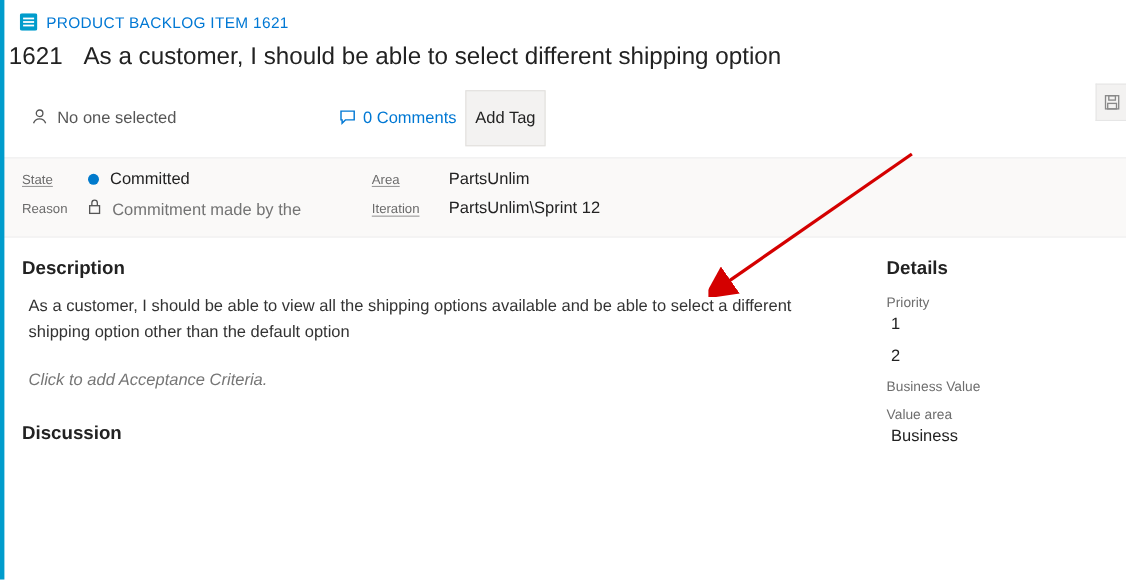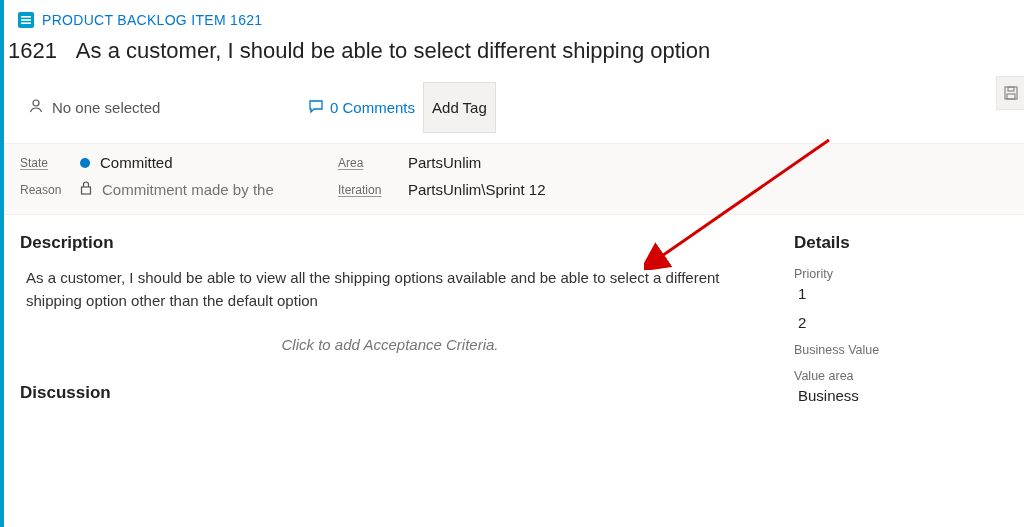--- a/index.html
+++ b/index.html
@@ -98,32 +98,32 @@
   .field-label.u { text-decoration: underline; text-underline-offset: 2px; text-decoration-color: #999; }
   .field-value { font-size: 15px; color: #222; display: flex; align-items: center; gap: 10px; }
   .state-dot {
     width: 10px; height: 10px; border-radius: 50%; background: #007acc; display: inline-block;
   }
   .reason-val { color: #737373; text-align: center; }
   .lock-icon { color: #555; }
   .fields-col.right .field-label { width: 70px; }
   .content {
     display: flex;
-    padding: 18px 20px 0 20px;
+    padding: 18px 8px 0 20px;
   }
   .main-col { flex: 1; padding-right: 30px; }
   .side-col { width: 220px; padding-left: 10px; }
   h3.section {
     font-size: 17px; font-weight: 600; color: #222; margin: 0 0 14px 0;
   }
   .desc-text {
     font-size: 15px; color: #333; line-height: 1.5; margin: 0 0 24px 6px;
   }
   .placeholder {
-    font-style: italic; color: #767676; font-size: 15px; margin: 12px 0 24px 6px; text-align: center;
+    font-style: italic; color: #767676; font-size: 15px; margin: 12px 0 24px 6px;
   }
   .detail-field { margin-bottom: 12px; }
   .detail-label { font-size: 12.5px; color: #6e6e6e; margin-bottom: 4px; }
   .detail-value { font-size: 15px; color: #222; padding-left: 4px; }
   
   .arrow {
     position: absolute;
     top: 130px;
     right: 180px;
     width: 200px;

